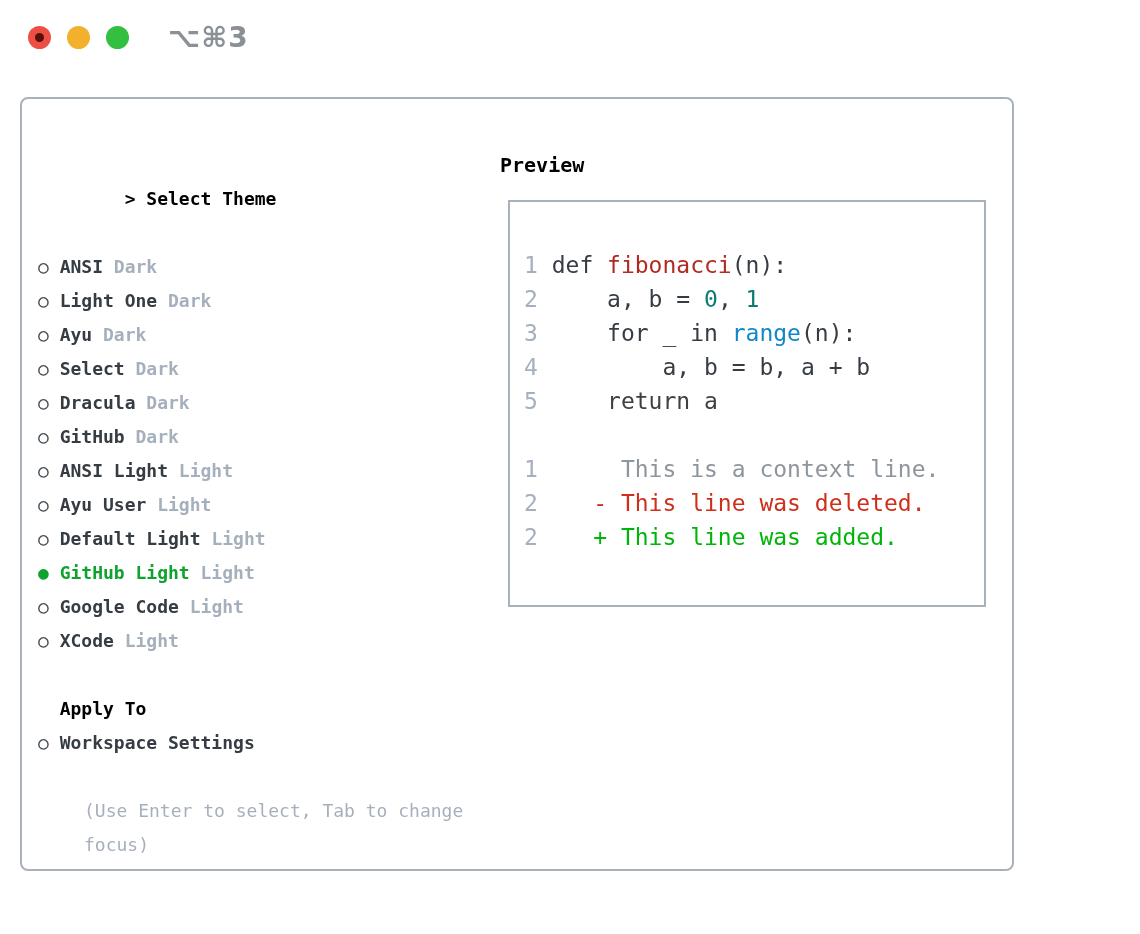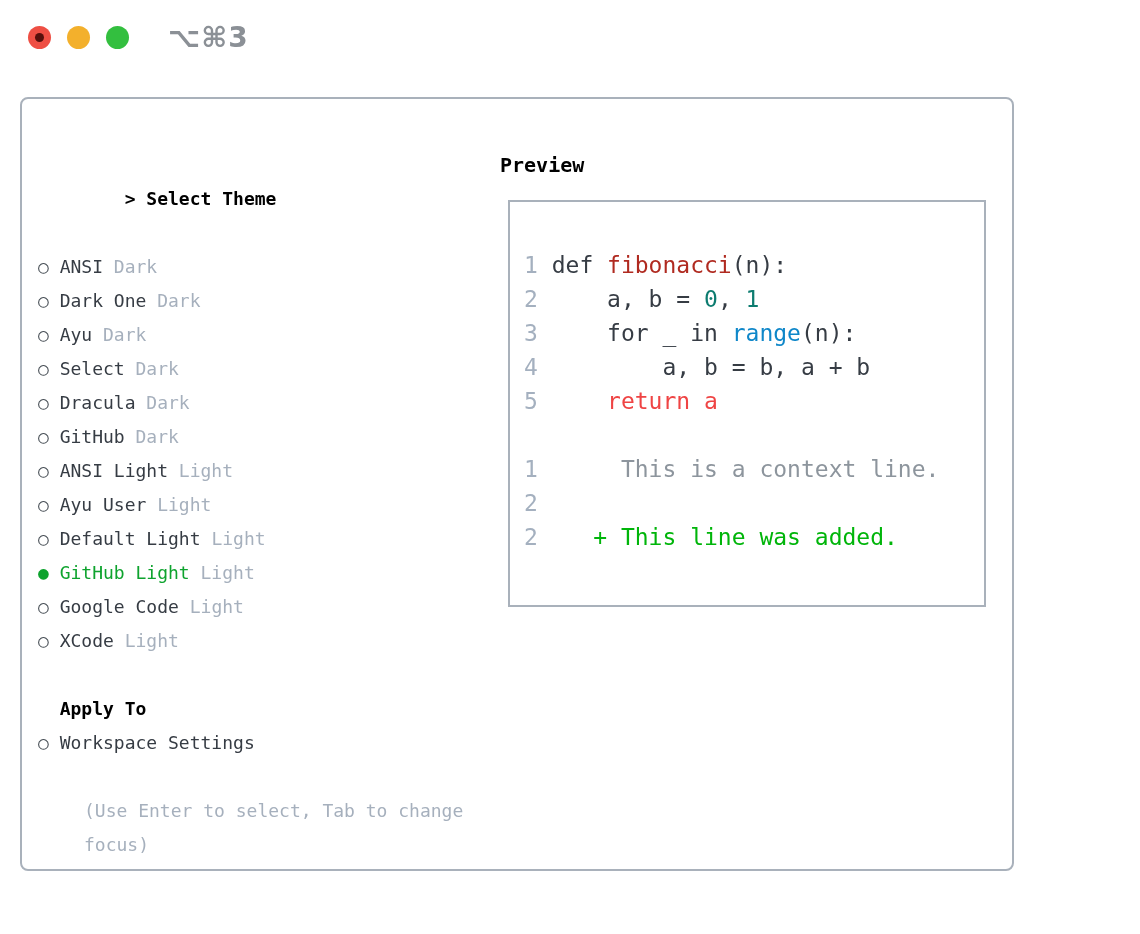--- a/index.html
+++ b/index.html
@@ -16,21 +16,21 @@
   .light .dot{position:absolute;left:7px;top:7px;width:9px;height:9px;border-radius:50%;background:var(--traffic-red-dot);}
   .shortcut{position:absolute;left:168px;top:21px;font-size:28px;font-weight:bold;color:#8b9096;
             font-family:"DejaVu Sans",sans-serif;letter-spacing:1px;}
 
   
   .main-box{position:absolute;left:20px;top:97px;width:994px;height:774px;box-sizing:border-box;
             border:2px solid var(--border);border-radius:8px;background:#fff;}
 
   
   .left-panel{position:absolute;left:16px;top:49px;font-size:18px;line-height:34px;color:var(--code);}
-  .row{white-space:pre;}
+  .row{white-space:pre;font-weight:bold;}
   .blank{height:34px;}
   .header-row{font-weight:bold;color:#000;}
   .prompt{display:inline-block;width:1ch;margin-right:1ch;}
   .bullet{display:inline-block;width:1ch;margin-right:1ch;color:#474e55;}
   .name,.label{color:var(--code);}
   .variant{color:var(--muted);margin-left:1ch;}
   .selected .bullet,.selected .name,.selected .label{color:var(--selected-green);}
   .apply-header{font-weight:bold;color:#000;padding-left:2ch;}
   .hint{color:var(--muted);width:402px;white-space:normal;margin-left:46px;}
 
@@ -59,21 +59,21 @@
 
   <div class="main-box">
 
     <div class="left-panel">
       <div class="row header-row">
         <span class="prompt">&gt;</span><span>Select Theme</span>
       </div>
 
       <div id="theme-list">
           <div class="row item"><span class="bullet">○</span><span class="name">ANSI</span><span class="variant">Dark</span></div>
-          <div class="row item"><span class="bullet">○</span><span class="name">Dark One</span><span class="variant">Dark</span></div>
+          <div class="row item"><span class="bullet">○</span><span class="name">Light One</span><span class="variant">Dark</span></div>
           <div class="row item"><span class="bullet">○</span><span class="name">Ayu</span><span class="variant">Dark</span></div>
           <div class="row item"><span class="bullet">○</span><span class="name">Select</span><span class="variant">Dark</span></div>
           <div class="row item"><span class="bullet">○</span><span class="name">Dracula</span><span class="variant">Dark</span></div>
           <div class="row item"><span class="bullet">○</span><span class="name">GitHub</span><span class="variant">Dark</span></div>
           <div class="row item"><span class="bullet">○</span><span class="name">ANSI Light</span><span class="variant">Light</span></div>
           <div class="row item"><span class="bullet">○</span><span class="name">Ayu User</span><span class="variant">Light</span></div>
           <div class="row item"><span class="bullet">○</span><span class="name">Default Light</span><span class="variant">Light</span></div>
           <div class="row item selected"><span class="bullet">●</span><span class="name">GitHub Light</span><span class="variant">Light</span></div>
           <div class="row item"><span class="bullet">○</span><span class="name">Google Code</span><span class="variant">Light</span></div>
           <div class="row item"><span class="bullet">○</span><span class="name">XCode</span><span class="variant">Light</span></div>
@@ -106,32 +106,33 @@
         <div class="crow">
           <span class="ln">3</span>
           <span class="codeseg"><span style="color: rgb(54, 60, 68);">    for _ in </span><span style="color: rgb(15, 135, 201);">range</span><span style="color: rgb(54, 60, 68);">(n):</span></span>
         </div>
         <div class="crow">
           <span class="ln">4</span>
           <span class="codeseg"><span style="color: rgb(54, 60, 68);">        a, b = b, a + b</span></span>
         </div>
         <div class="crow">
           <span class="ln">5</span>
-          <span class="codeseg"><span style="color: #ef4444;">    return a</span></span>
+          <span class="codeseg"><span style="color: #404040;">    return a</span></span>
         </div>
         <div class="crow">
           <span class="ln"></span>
           <span class="codeseg"> </span>
         </div>
         <div class="crow">
           <span class="ln">1</span>
           <span class="codeseg"><span style="color: rgb(141, 149, 157);">     This is a context line.</span></span>
         </div>
         <div class="crow">
           <span class="ln">2</span>
+          <span class="codeseg"><span style="color: rgb(207, 47, 27);">   - This line was deleted.</span></span>
         </div>
         <div class="crow">
           <span class="ln">2</span>
           <span class="codeseg"><span style="color: rgb(0, 181, 10);">   + This line was added.</span></span>
         </div>
       </div>
 
   </div>
 </div>
 

